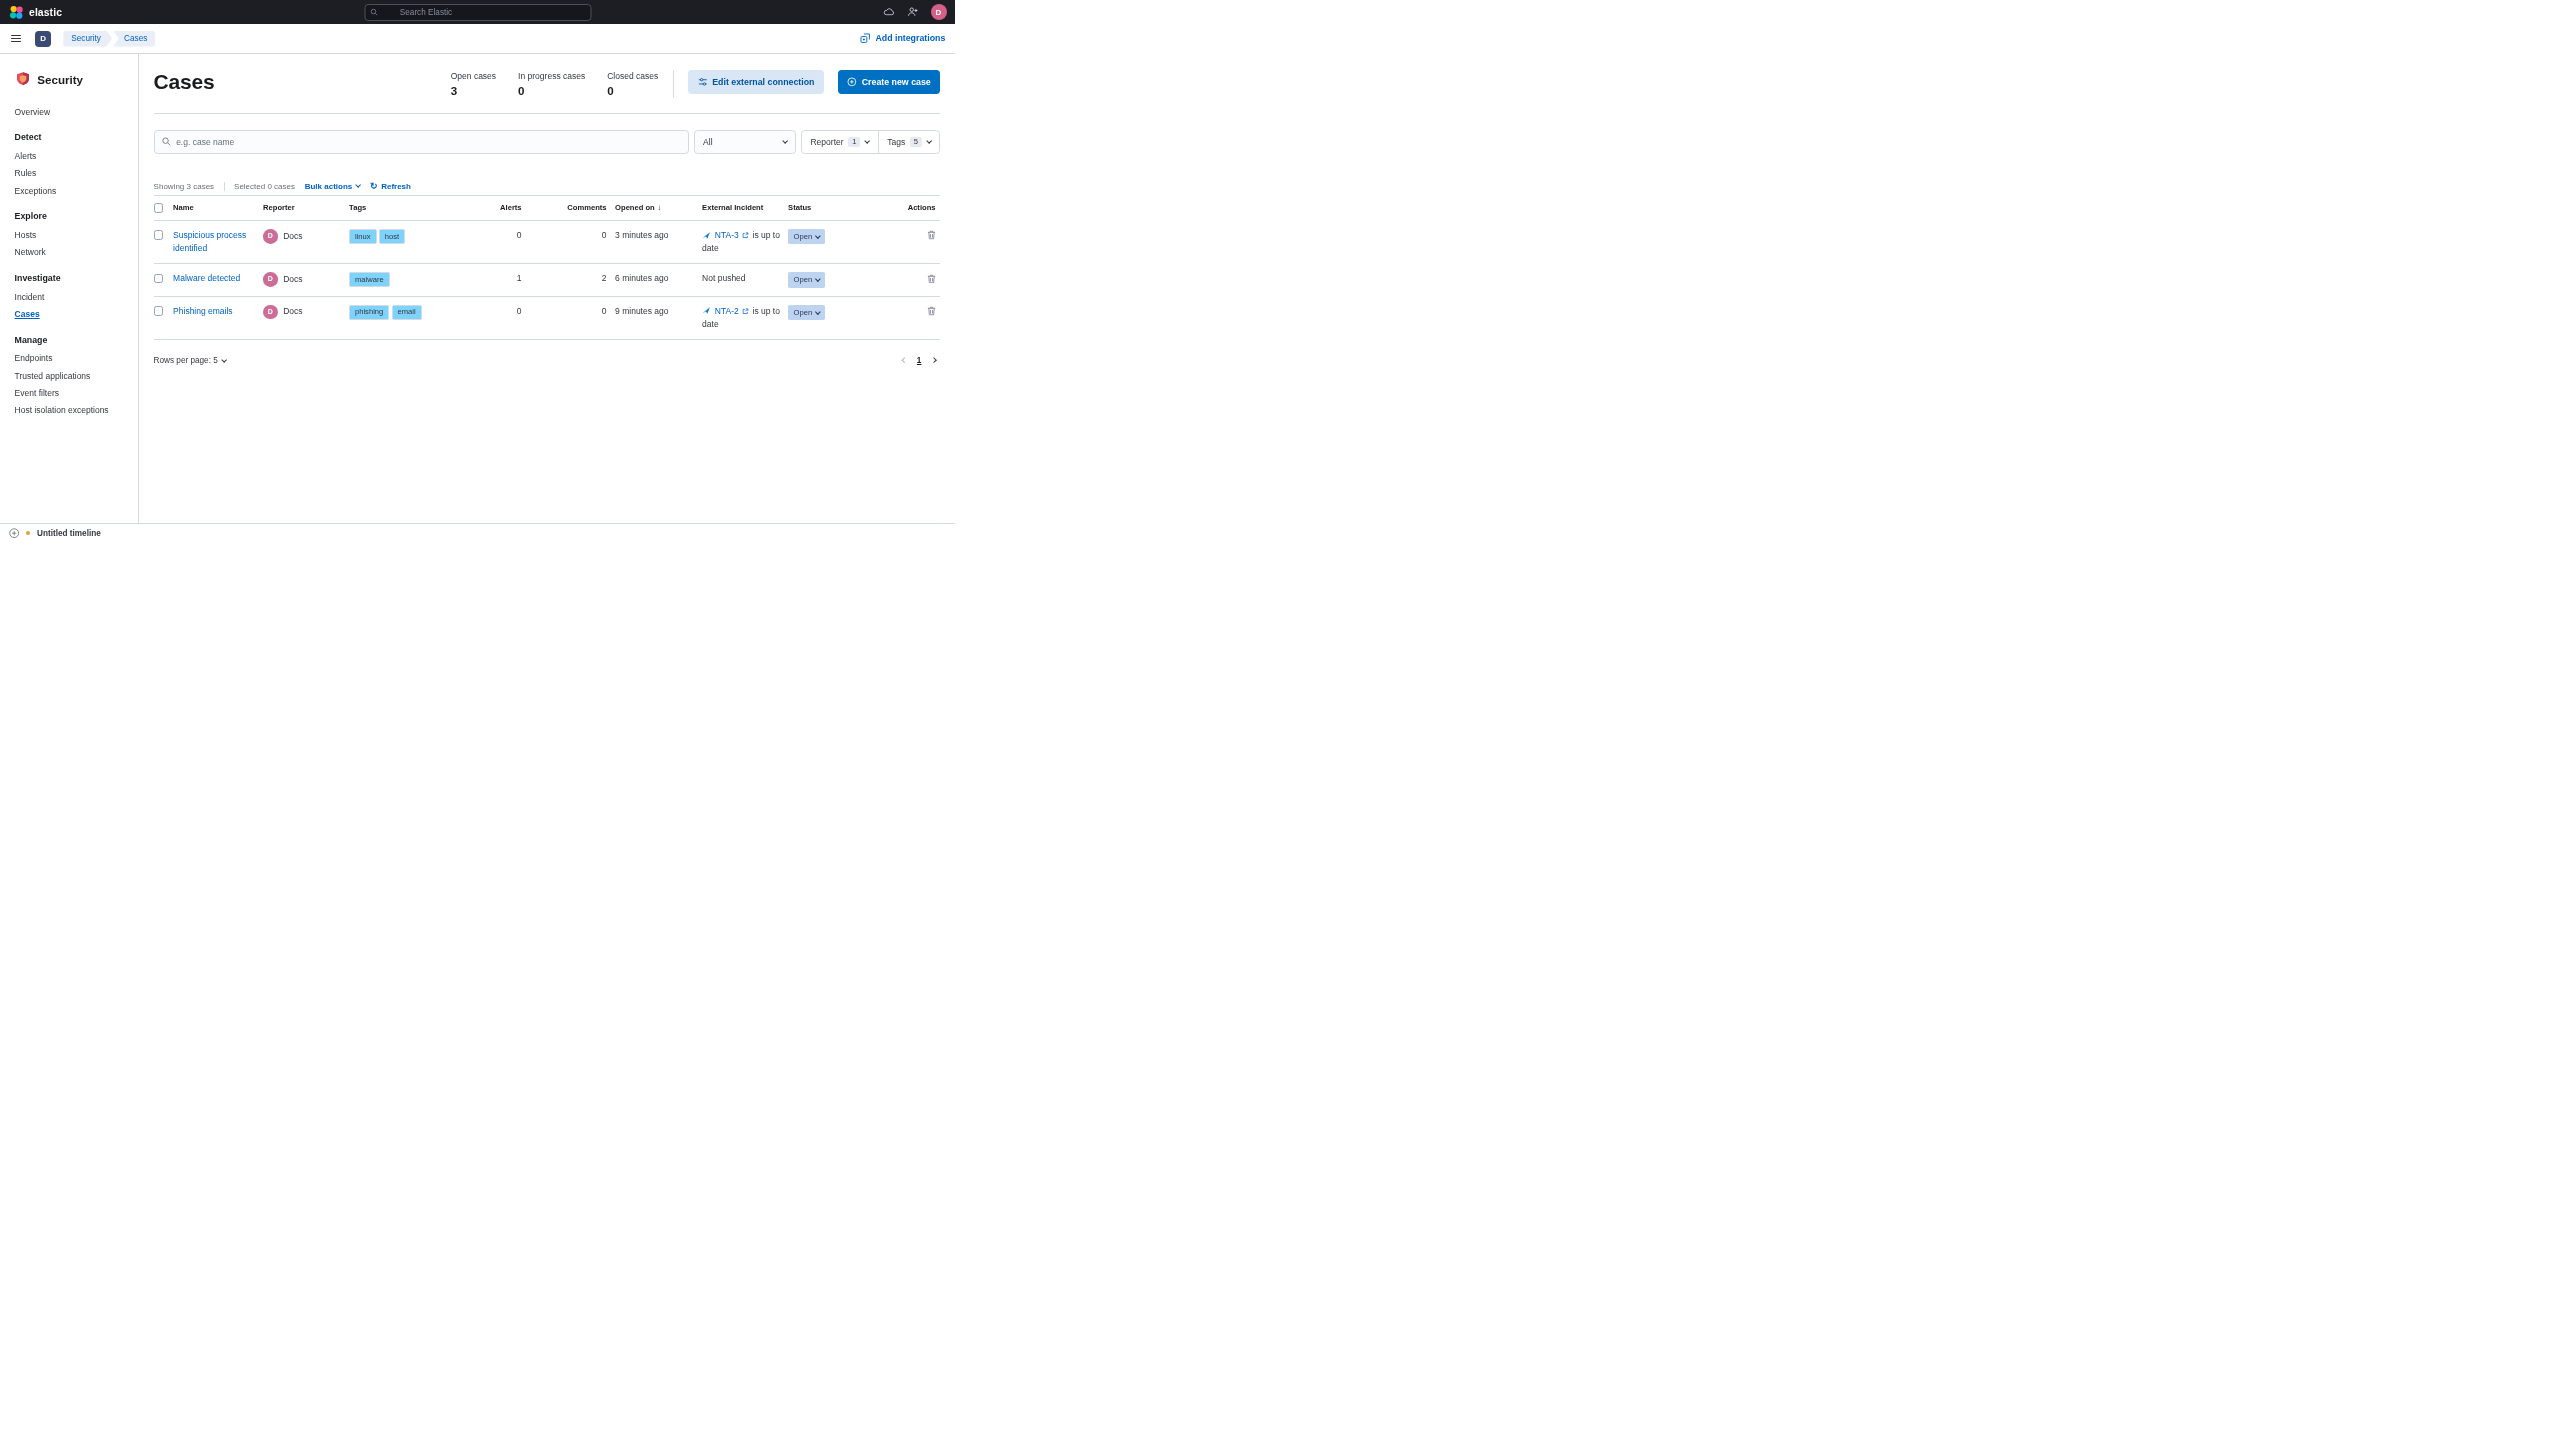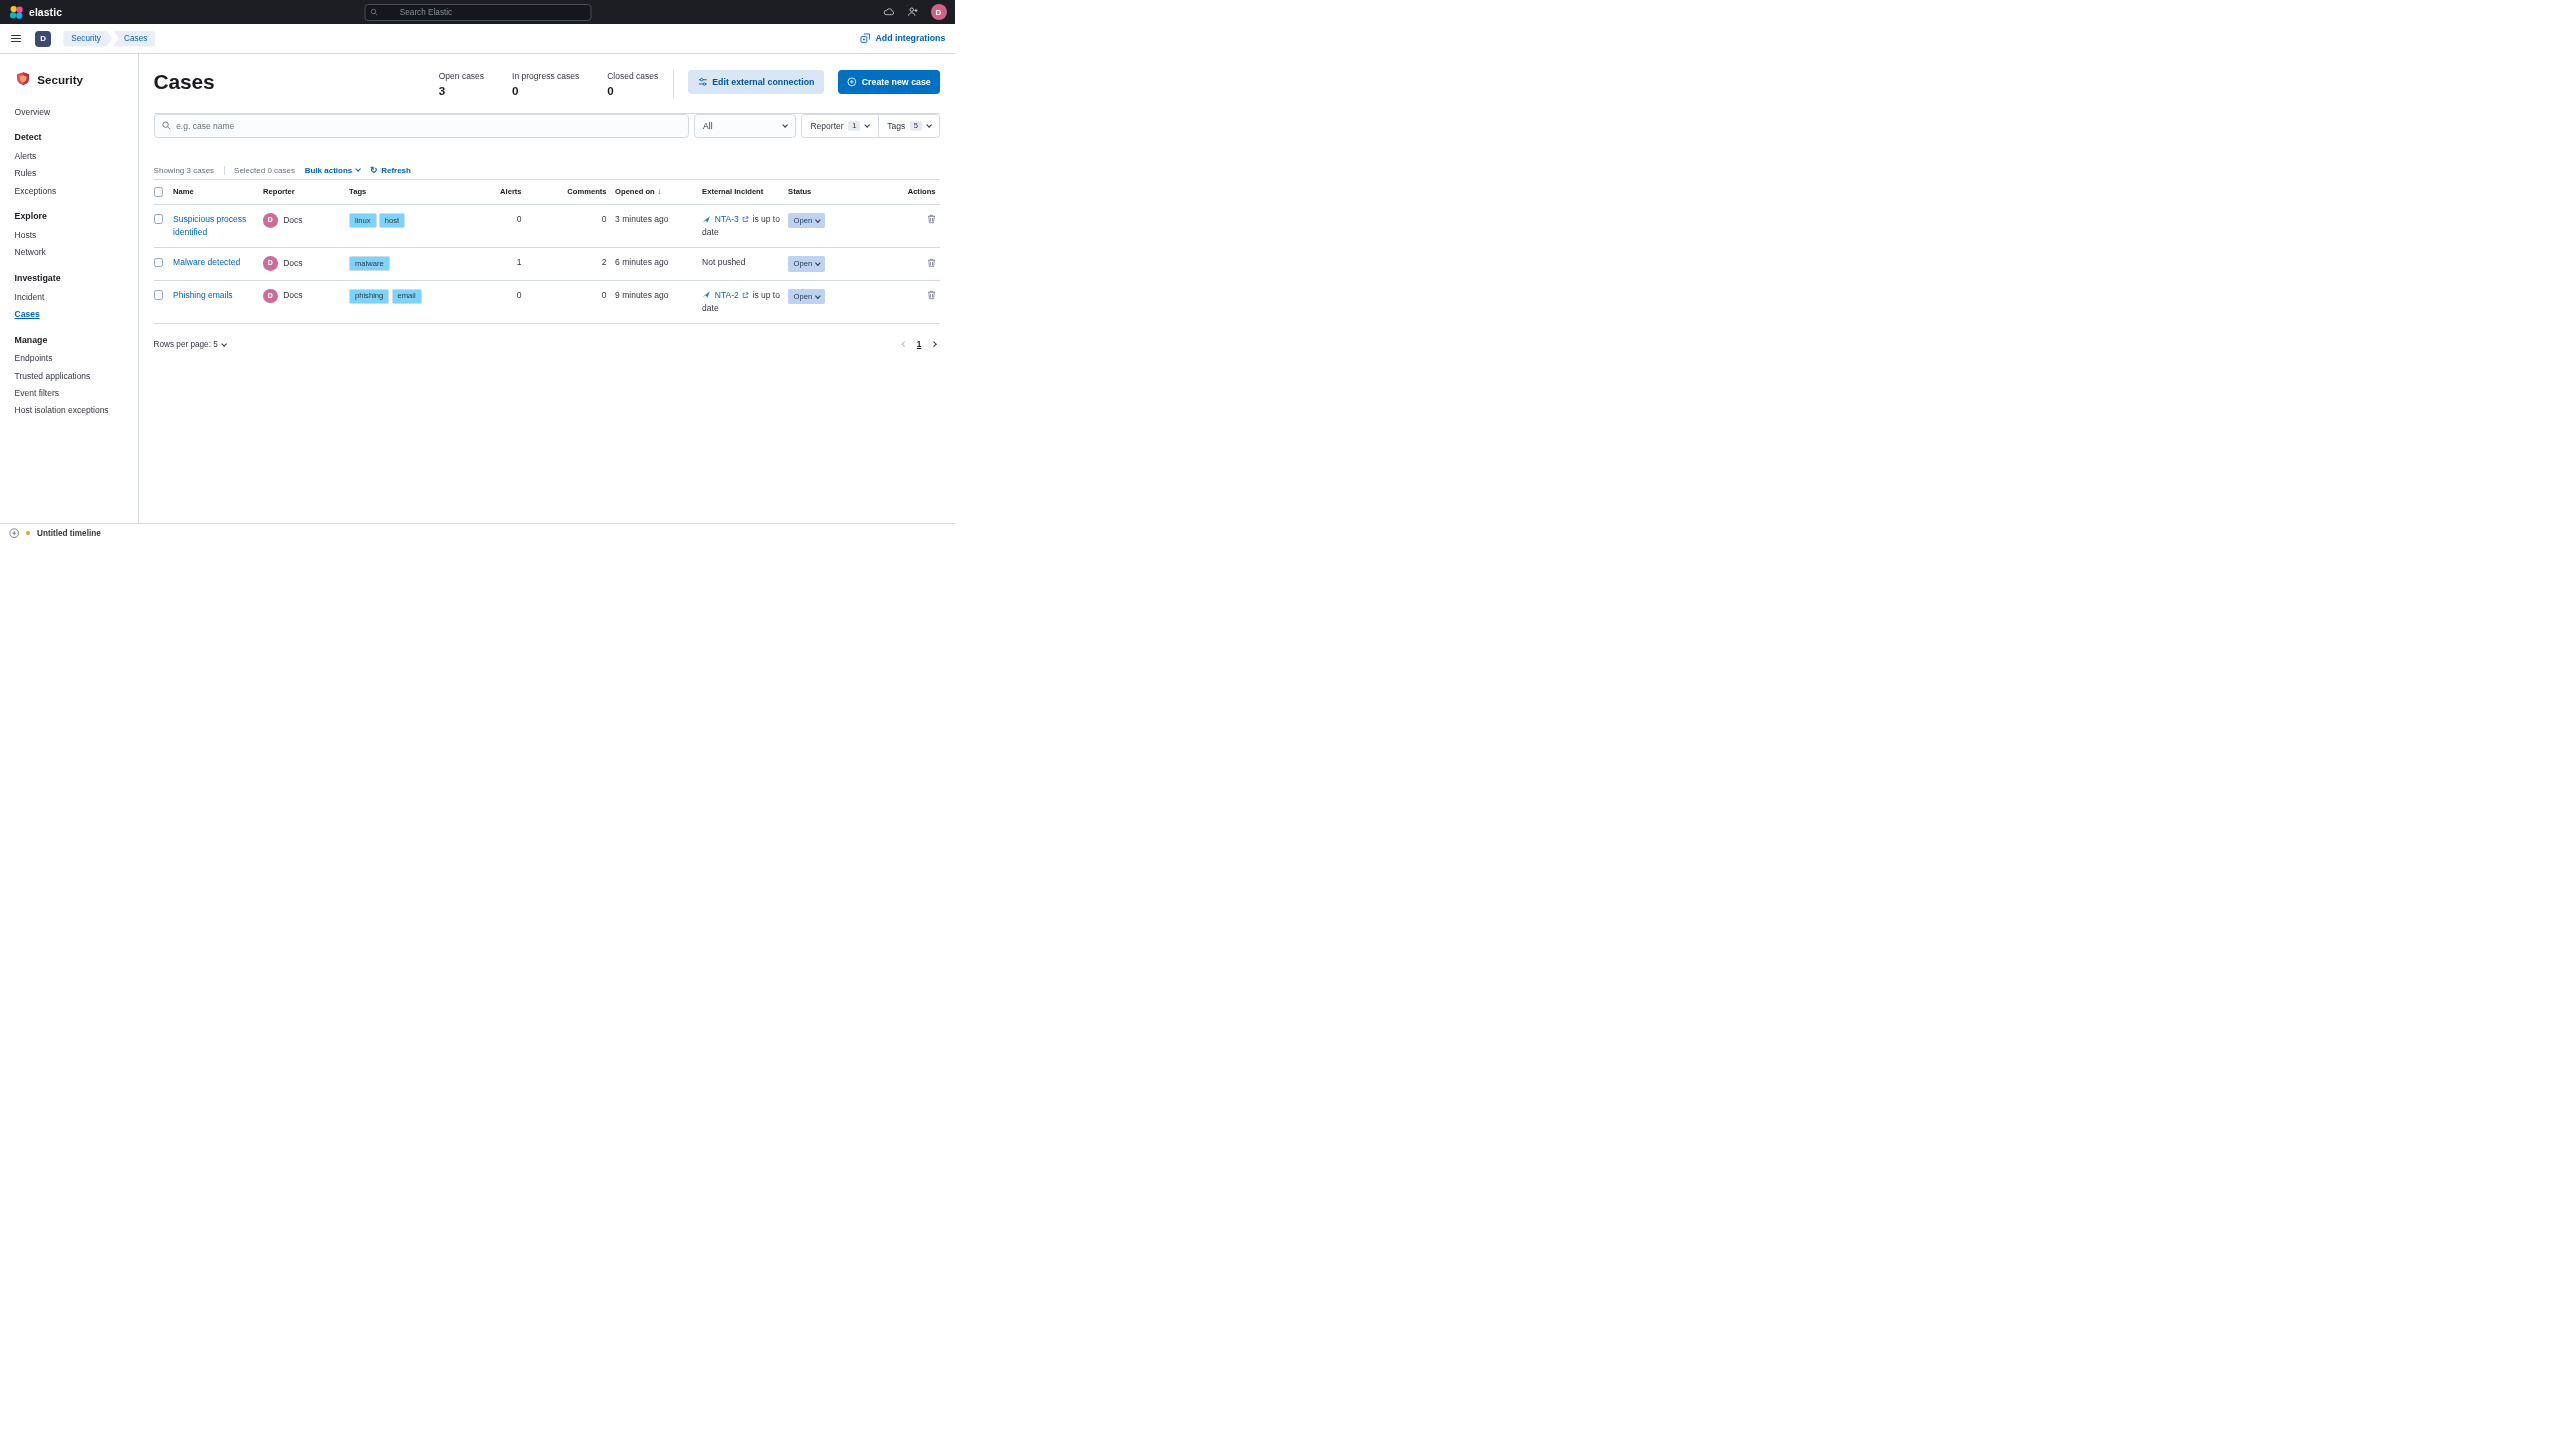--- a/index.html
+++ b/index.html
@@ -39,30 +39,30 @@
   .nav-list{list-style:none}
   .nav-item{font-size:8.5px;color:#343741;padding:3.7px 0;cursor:pointer}
   .nav-item.active{color:#0061c5;font-weight:700;text-decoration:underline}
 
   .main{flex:1;padding:16px 14.6px 0;overflow:hidden}
 
   
   .page-head{display:flex;align-items:flex-start;border-bottom:0.6px solid #d3dae6;padding-bottom:14.6px}
   .page-title{font-size:21px;font-weight:700;color:#1a1c21;letter-spacing:-0.2px}
   .head-right{margin-left:auto;display:flex;align-items:flex-start;gap:13.4px}
-  .stats{display:flex;gap:28px;padding-top:1.2px}
+  .stats{display:flex;gap:22px;padding-top:1.2px}
   .stat-label{font-size:8.5px;color:#343741}
   .stat-value{font-size:11.6px;font-weight:700;color:#1a1c21;margin-top:3px}
   .head-divider{width:0.6px;height:28px;background:#d3dae6;margin:0 1.2px}
   .btn{height:24px;border-radius:3.7px;font-size:8.8px;font-weight:700;display:flex;align-items:center;gap:4.9px;padding:0 9.7px;border:none;cursor:pointer;font-family:"Liberation Sans",sans-serif}
   .btn-secondary{background:#d9e6f5;color:#00539e}
   .btn-primary{background:#0071c2;color:#fff}
 
   
-  .filters{display:flex;}
+  .filters{display:flex;margin-top:16px}
   .case-search{flex:1;height:24px;border:0.6px solid #d3dae6;background:#fbfcfd;border-radius:3.7px;display:flex;align-items:center;gap:5.5px;padding:0 7.3px;color:#69707d}
   .case-search input{border:none;outline:none;background:transparent;font-size:8.5px;width:100%;font-family:"Liberation Sans",sans-serif;color:#343741}
   .case-search input::placeholder{color:#69707d}
   .select-all{width:102px;height:24px;border:0.6px solid #d3dae6;background:#fbfcfd;border-radius:3.7px;display:flex;align-items:center;justify-content:space-between;padding:0 8px;margin-left:4.9px;cursor:pointer}
   .filter-group{margin-left:4.9px;height:24px;border:0.6px solid #d3dae6;border-radius:3.7px;display:flex;background:#fff}
   .filter-seg{display:flex;align-items:center;gap:4.9px;padding:0 8.5px;font-size:8.5px;color:#343741;cursor:pointer}
   .filter-seg + .filter-seg{border-left:0.6px solid #d3dae6}
   .count-badge{background:#e6ebf2;border-radius:1.8px;font-size:7.6px;padding:0.6px 3.7px;color:#343741}
 
   

